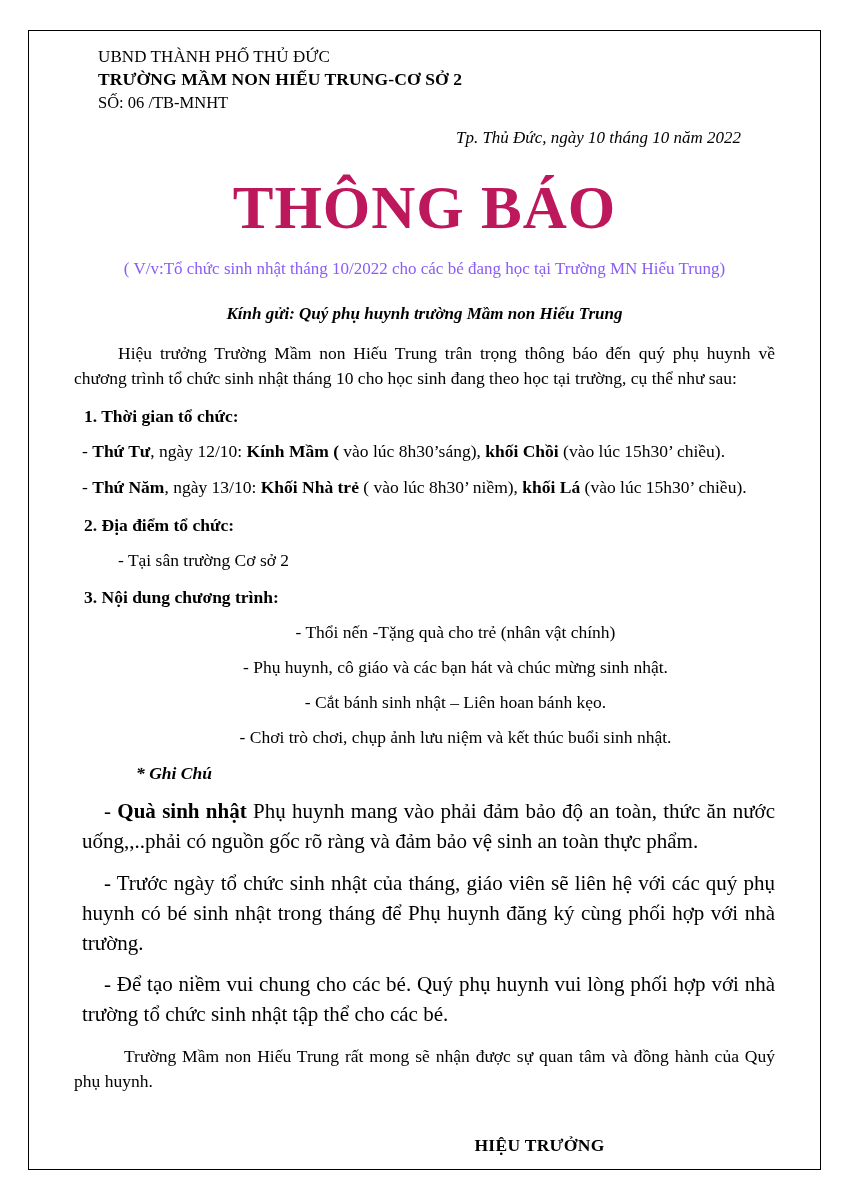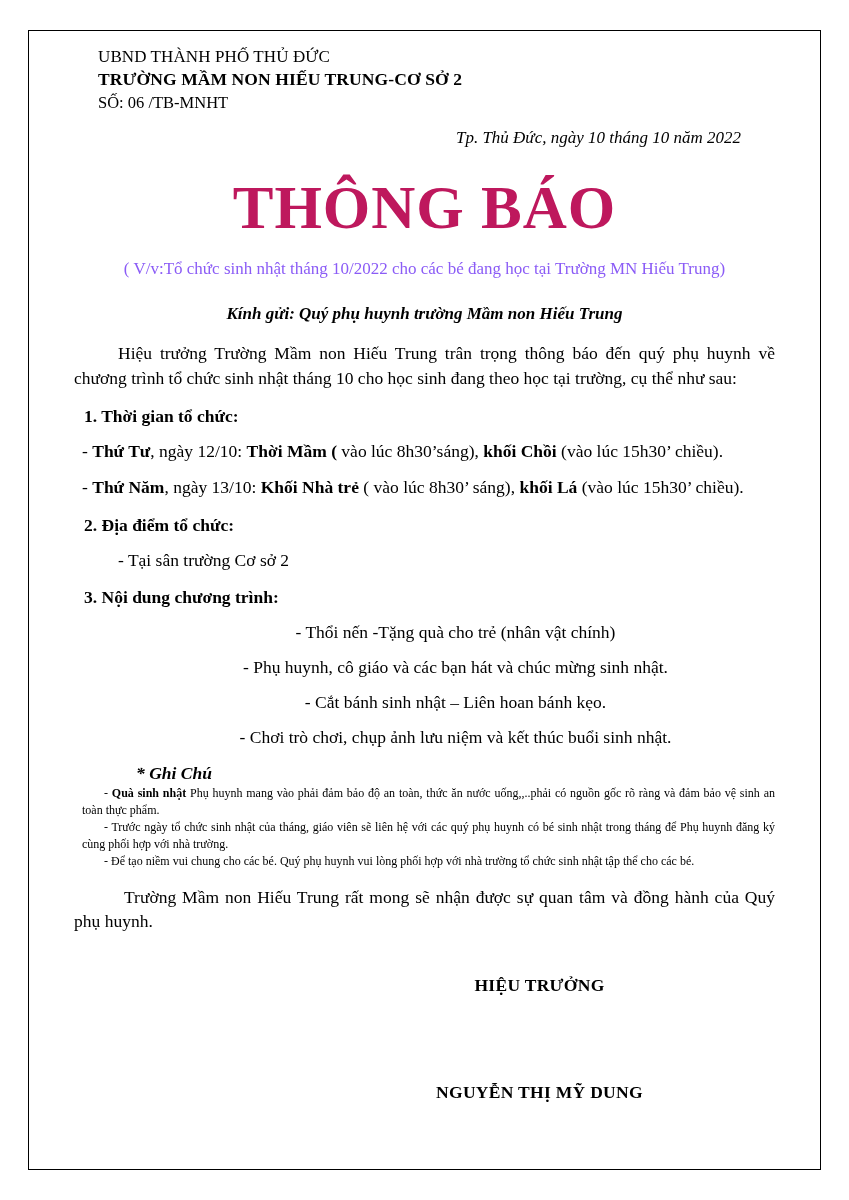--- a/index.html
+++ b/index.html
@@ -131,23 +131,23 @@
     text-align: center;
   }
   .note-head {
     margin-top: 13px;
     padding-left: 62px;
     font-weight: bold;
     font-style: italic;
     font-size: 17.5px;
   }
   .note-para {
-    margin-top: 0;
+    margin-top: 12px;
     text-align: justify;
-    font-size: 12px;
+    font-size: 21px;
     line-height: 1.42;
     padding-left: 8px;
   }
   .note-para .lead { font-weight: bold; }
   .note-para .hang { padding-left: 22px; }
   .closing {
     margin-top: 14px;
     text-align: justify;
     font-size: 17.5px;
     line-height: 1.42;
@@ -195,26 +195,26 @@
       <span class="lbl">Kính gửi:</span>
       <span class="val">Quý phụ huynh trường Mầm non Hiếu Trung</span>
     </div>
 
     <div class="para indent">Hiệu trưởng Trường Mầm non Hiếu Trung trân trọng thông báo đến quý phụ huynh về chương trình tổ chức sinh nhật tháng 10 cho học sinh đang theo học tại trường, cụ thể như sau:</div>
 
     <div class="sec-head">1. Thời gian tổ chức:</div>
 
     <div class="item">
       <span>-</span>
-      <span class="b">Thứ Tư</span><span>, ngày 12/10: </span><span class="b">Thời Mầm (</span><span> vào lúc 8h30’sáng), </span><span class="b">khối Chồi</span><span> (vào lúc 15h30’ chiều).</span>
+      <span class="b">Thứ Tư</span><span>, ngày 12/10: </span><span class="b">Kính Mầm (</span><span> vào lúc 8h30’sáng), </span><span class="b">khối Chồi</span><span> (vào lúc 15h30’ chiều).</span>
     </div>
 
     <div class="item">
       <span>-</span>
-      <span class="b">Thứ Năm</span><span>, ngày 13/10: </span><span class="b">Khối Nhà trẻ</span><span> ( vào lúc 8h30’ sáng), </span><span class="b">khối Lá</span><span> (vào lúc 15h30’ chiều).</span>
+      <span class="b">Thứ Năm</span><span>, ngày 13/10: </span><span class="b">Khối Nhà trẻ</span><span> ( vào lúc 8h30’ niềm), </span><span class="b">khối Lá</span><span> (vào lúc 15h30’ chiều).</span>
     </div>
 
     <div class="sec-head">2. Địa điểm tổ chức:</div>
     <div class="sub-item">-  Tại sân trường  Cơ sở 2</div>
 
     <div class="sec-head">3. Nội dung chương trình:</div>
     <div class="prog-item">- Thổi nến -Tặng quà cho trẻ (nhân vật chính)</div>
     <div class="prog-item">- Phụ huynh, cô giáo và các bạn hát và chúc mừng sinh nhật.</div>
     <div class="prog-item">- Cắt bánh sinh nhật – Liên hoan bánh kẹo.</div>
     <div class="prog-item">- Chơi trò chơi, chụp ảnh lưu niệm và kết thúc buổi sinh nhật.</div>

